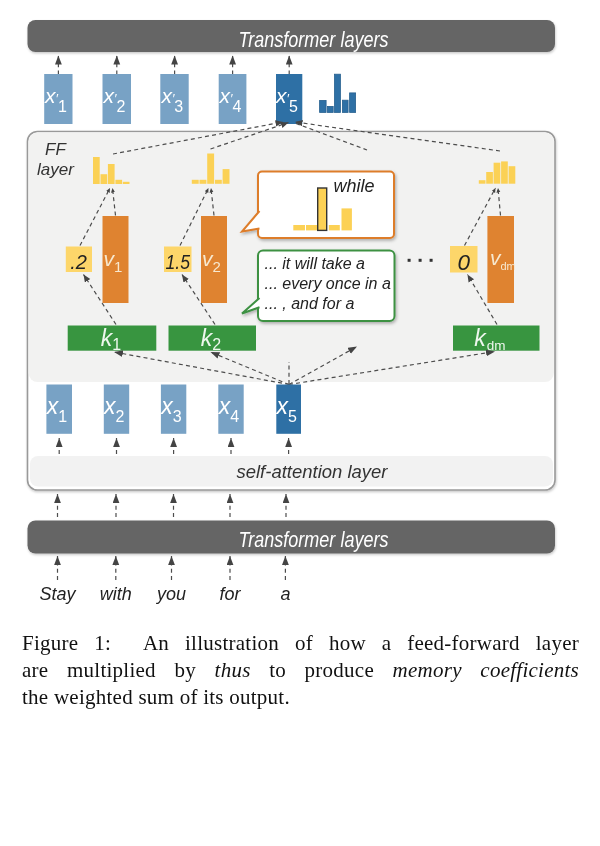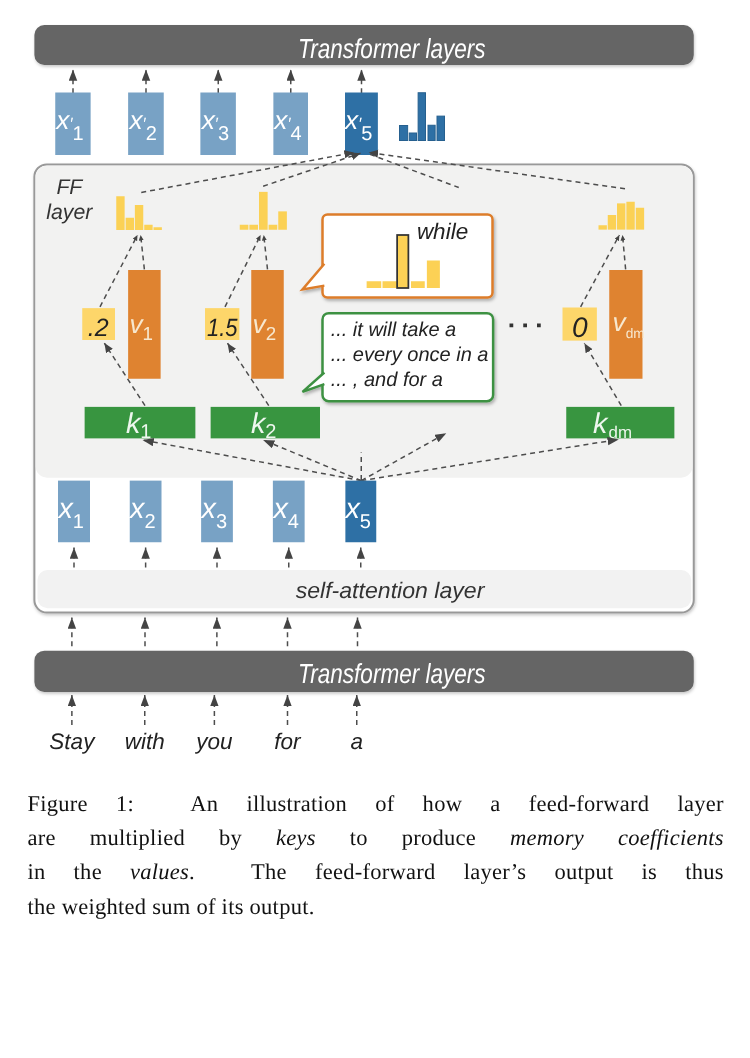--- a/index.html
+++ b/index.html
@@ -1,20 +1,20 @@
 <!DOCTYPE html>
 <html><head>
 <meta charset="utf-8">
 <style>
   html,body{margin:0;padding:0;background:#fff;}
   #page{position:relative;width:600px;height:846px;background:#fff;overflow:hidden;
         font-family:"Liberation Sans",sans-serif;}
   #fig{position:absolute;left:0;top:0;}
   #cap{position:absolute;left:22px;top:629.5px;width:557px;
-       font-family:"Liberation Serif",serif;font-size:18px;line-height:27.35px;color:#111;letter-spacing:0.012em;}
+       font-family:"Liberation Serif",serif;font-size:21px;line-height:27.35px;color:#111;letter-spacing:0.012em;}
   .jl{text-align:justify;text-align-last:justify;}
   #cap sub{font-size:68%;line-height:0;vertical-align:-0.18em;}
 </style>
 </head>
 <body>
 <div id="page">
 <svg id="fig" width="600" height="620" viewBox="0 0 600 620">
 <defs>
   <marker id="ah" markerUnits="userSpaceOnUse" markerWidth="11" markerHeight="9" refX="9" refY="3.4" orient="auto">
     <path d="M0,0 L9,3.4 L0,6.8 Z" fill="#444"></path>
@@ -228,17 +228,16 @@
   <text x="57.5" y="599.5">Stay</text>
   <text x="115.8" y="599.5">with</text>
   <text x="171.5" y="599.5">you</text>
   <text x="230" y="599.5">for</text>
   <text x="285.4" y="599.5">a</text>
 </g>
 </svg>
 
 <div id="cap">
   <div class="jl">Figure 1: &nbsp;An illustration of how a feed-forward layer</div>
-  <div class="jl">are multiplied by <i>keys</i> to produce <i>memory coefficients</i></div>
-  <div class="jl">in the <i>values</i>. &nbsp;The feed-forward layer’s output is thus</div>
+  <div class="jl">are multiplied by <i>thus</i> to produce <i>memory coefficients</i></div>
   <div>the weighted sum of its output.</div>
 </div>
 </div>
 
 </body></html>

